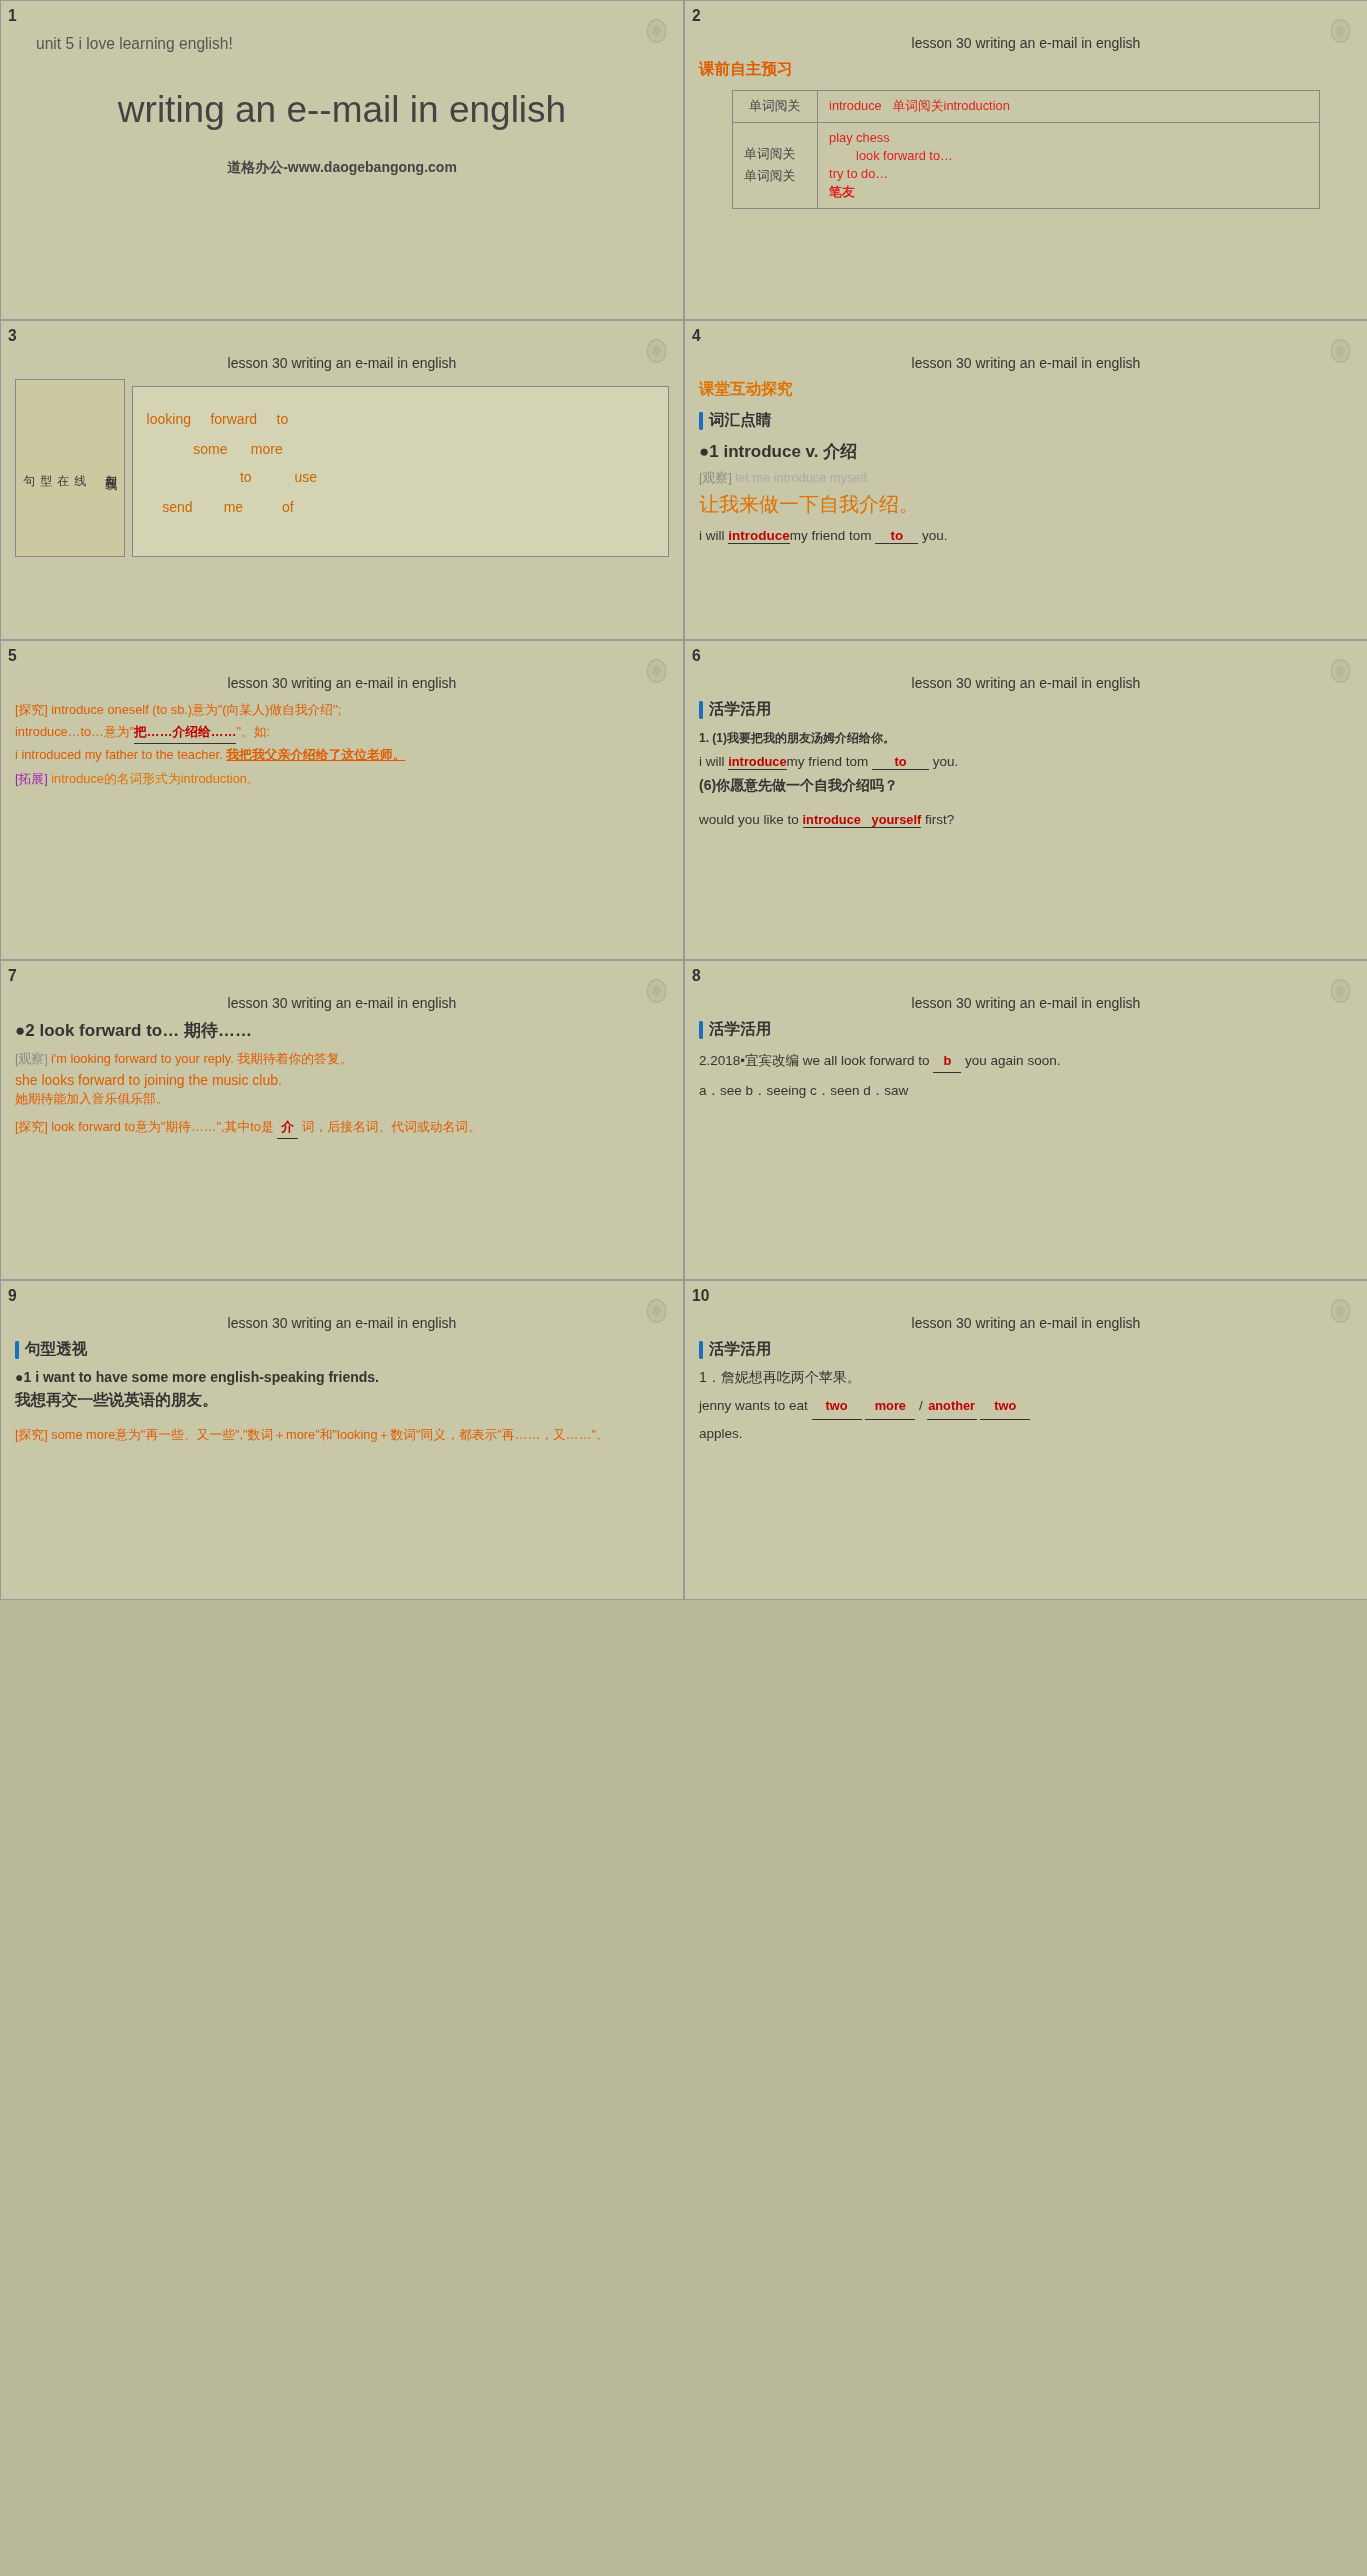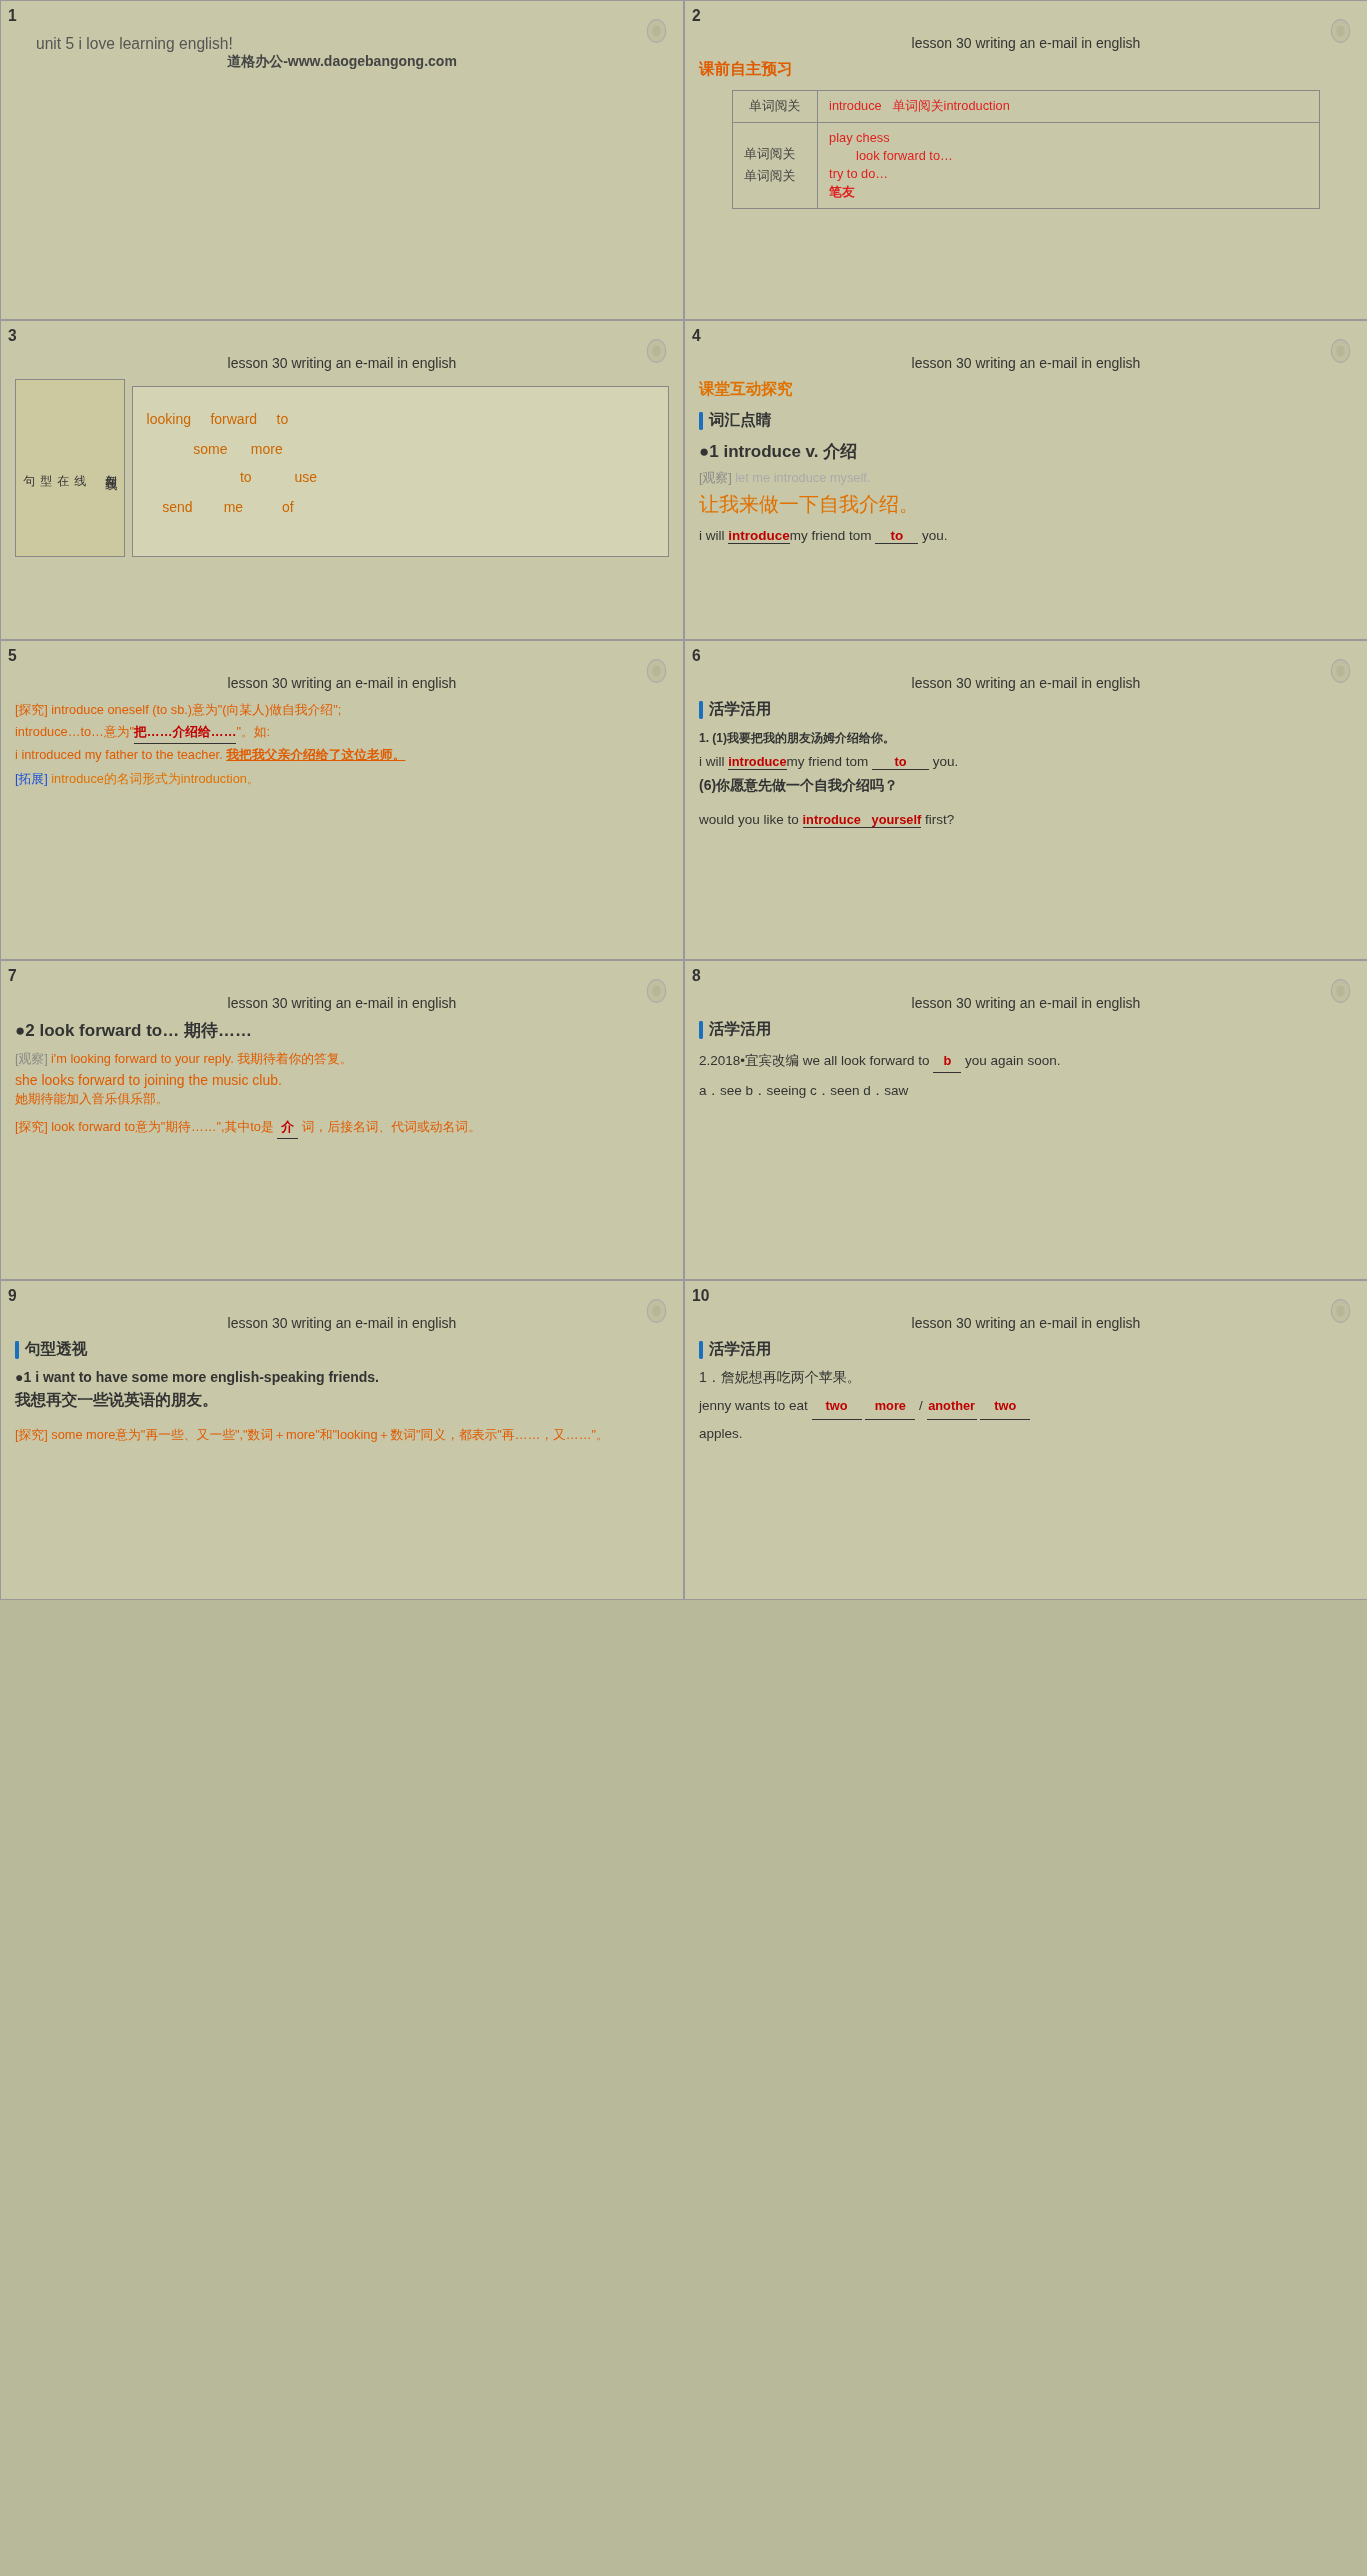--- a/index.html
+++ b/index.html
@@ -225,20 +225,21 @@
 <div class="grid">
 
   <div class="cell">
     <span class="cell-number">1</span>
 
     <svg class="droplet" viewBox="0 0 38 50">
       <ellipse cx="19" cy="32" rx="13" ry="16" fill="#c0c0a0" stroke="#aaa" stroke-width="1.5"></ellipse>
       <ellipse cx="19" cy="32" rx="6" ry="8" fill="#b0b090" opacity="0.6"></ellipse>
     </svg>
     <div class="cell1-unit">unit 5  i love learning english!</div>
+    <div class="cell1-title">writing an e--mail in english</div>
     <div class="cell1-source">道格办公-www.daogebangong.com</div>
   </div>
 
   <div class="cell">
     <span class="cell-number">2</span>
     <svg class="droplet" viewBox="0 0 38 50">
       <ellipse cx="19" cy="32" rx="13" ry="16" fill="#c0c0a0" stroke="#aaa" stroke-width="1.5"></ellipse>
       <ellipse cx="19" cy="32" rx="6" ry="8" fill="#b0b090" opacity="0.6"></ellipse>
     </svg>
     <div class="cell-header cell-header-top">lesson 30    writing an e-mail in english</div>
@@ -314,21 +315,21 @@
       <ellipse cx="19" cy="32" rx="13" ry="16" fill="#c0c0a0" stroke="#aaa" stroke-width="1.5"></ellipse>
       <ellipse cx="19" cy="32" rx="6" ry="8" fill="#b0b090" opacity="0.6"></ellipse>
     </svg>
     <div class="cell-header cell-header-top">lesson 30    writing an e-mail in english</div>
     <div class="explore-text">
       <span style="color:#e05a00;">[探究]</span>
       <span style="color:#e05a00;"> introduce oneself (to sb.)意为"(向某人)做自我介绍";<br>introduce…to…意为"</span><span class="underline-fill">把……介绍给……</span><span style="color:#e05a00;">"。如:<br></span>
       <span style="color:#e05a00;">i introduced my father to the teacher. </span><span style="color:#e05a00; font-weight:bold; text-decoration:underline;">我把我父亲介绍给了这位老师。</span>
     </div>
     <div class="extend-text">
-      <span style="color:#1d4ed8;">[拓展]</span>
+      <span style="color:#a21caf;">[拓展]</span>
       <span style="color:#e07000;"> introduce的名词形式为introduction。</span>
     </div>
   </div>
 
   <div class="cell">
     <span class="cell-number">6</span>
     <svg class="droplet" viewBox="0 0 38 50">
       <ellipse cx="19" cy="32" rx="13" ry="16" fill="#c0c0a0" stroke="#aaa" stroke-width="1.5"></ellipse>
       <ellipse cx="19" cy="32" rx="6" ry="8" fill="#b0b090" opacity="0.6"></ellipse>
     </svg>

